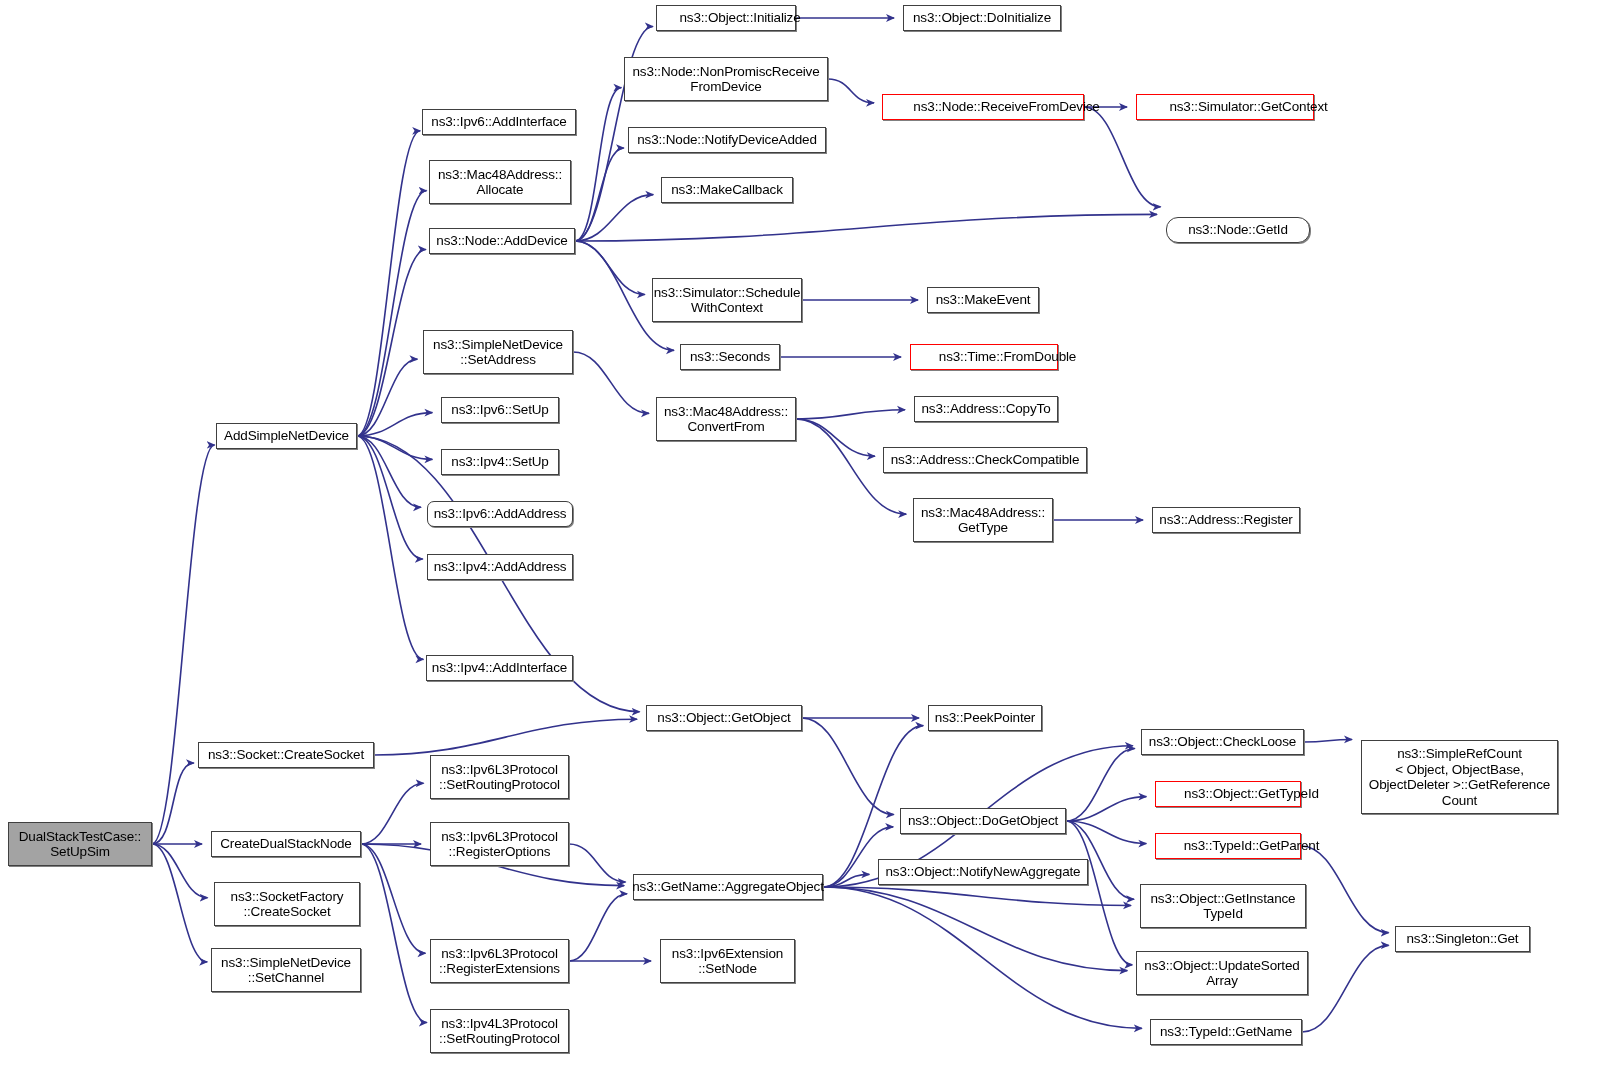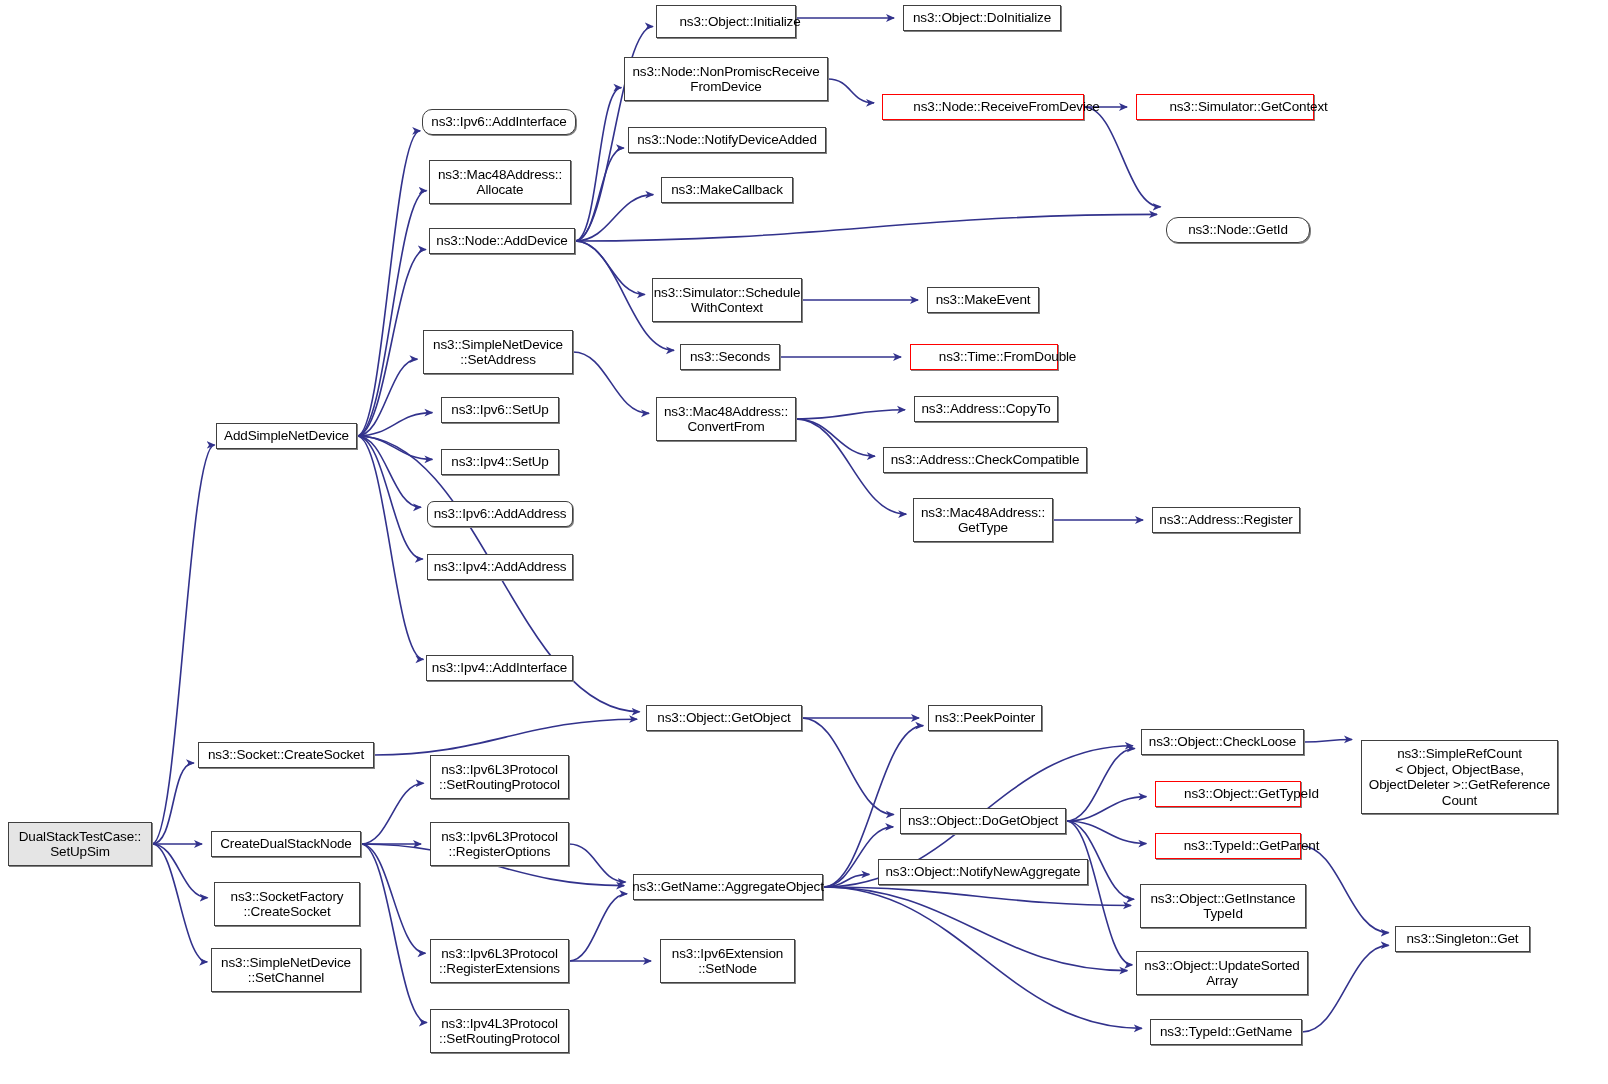--- a/index.html
+++ b/index.html
@@ -16,21 +16,21 @@
     align-items:center;
     justify-content:center;
     text-align:center;
     font-size:13.5px;
     line-height:15.5px;
     letter-spacing:-0.15px;
     white-space:pre-line;
     box-shadow:1px 1px 0 0 #808080;
   }
   .node.red{border:1px solid #ff0000;padding-left:47px;}
-  .node.cur{background:#e5e5e5;border:1px solid #404040;}
+  .node.cur{background:#a3a3a3;border:1px solid #404040;}
   .node span{display:block;padding:0 4px;}
 </style>
 </head>
 <body>
 
 <div id="canvas">
   <svg class="edges" viewBox="0 0 1608 1084">
     <defs>
       <marker id="arr" markerWidth="9" markerHeight="9" refX="8" refY="4.5" orient="auto" markerUnits="userSpaceOnUse">
         <path d="M0,0.6 L9,4.5 L0,8.4 L2.4,4.5 Z" fill="#32328c"></path>
@@ -101,40 +101,40 @@
   <div id="node-layer">
       <div class="node cur" style="left: 8px; top: 822px; width: 144px; height: 44px;"><span>DualStackTestCase::
 SetUpSim</span></div>
       <div class="node" style="left: 216px; top: 423px; width: 141px; height: 26px;"><span>AddSimpleNetDevice</span></div>
       <div class="node" style="left: 198px; top: 742px; width: 176px; height: 26px;"><span>ns3::Socket::CreateSocket</span></div>
       <div class="node" style="left: 211px; top: 831px; width: 150px; height: 26px;"><span>CreateDualStackNode</span></div>
       <div class="node" style="left: 214px; top: 882px; width: 146px; height: 44px;"><span>ns3::SocketFactory
 ::CreateSocket</span></div>
       <div class="node" style="left: 211px; top: 948px; width: 150px; height: 44px;"><span>ns3::SimpleNetDevice
 ::SetChannel</span></div>
-      <div class="node" style="left: 422px; top: 109px; width: 154px; height: 26px; border-radius: 10px;"><span>ns3::Ipv6::AddInterface</span></div>
+      <div class="node" style="left: 422px; top: 109px; width: 154px; height: 26px;"><span>ns3::Ipv6::AddInterface</span></div>
       <div class="node" style="left: 429px; top: 160px; width: 142px; height: 44px;"><span>ns3::Mac48Address::
 Allocate</span></div>
       <div class="node" style="left: 429px; top: 228px; width: 146px; height: 26px;"><span>ns3::Node::AddDevice</span></div>
       <div class="node" style="left: 423px; top: 330px; width: 150px; height: 44px;"><span>ns3::SimpleNetDevice
 ::SetAddress</span></div>
       <div class="node" style="left: 441px; top: 397px; width: 118px; height: 26px;"><span>ns3::Ipv6::SetUp</span></div>
       <div class="node" style="left: 441px; top: 449px; width: 118px; height: 26px;"><span>ns3::Ipv4::SetUp</span></div>
       <div class="node" style="left: 427px; top: 501px; width: 146px; height: 26px; border-radius: 7px;"><span>ns3::Ipv6::AddAddress</span></div>
       <div class="node" style="left: 427px; top: 554px; width: 146px; height: 26px;"><span>ns3::Ipv4::AddAddress</span></div>
       <div class="node" style="left: 426px; top: 655px; width: 147px; height: 26px;"><span>ns3::Ipv4::AddInterface</span></div>
       <div class="node" style="left: 430px; top: 755px; width: 139px; height: 44px;"><span>ns3::Ipv6L3Protocol
 ::SetRoutingProtocol</span></div>
       <div class="node" style="left: 430px; top: 822px; width: 139px; height: 44px;"><span>ns3::Ipv6L3Protocol
 ::RegisterOptions</span></div>
       <div class="node" style="left: 430px; top: 939px; width: 139px; height: 44px;"><span>ns3::Ipv6L3Protocol
 ::RegisterExtensions</span></div>
       <div class="node" style="left: 430px; top: 1009px; width: 139px; height: 44px;"><span>ns3::Ipv4L3Protocol
 ::SetRoutingProtocol</span></div>
-      <div class="node" style="left: 656px; top: 5px; width: 140px; height: 33px; padding-left: 28px;"><span>ns3::Object::Initialize</span></div>
+      <div class="node" style="left: 656px; top: 5px; width: 140px; height: 26px; padding-left: 28px;"><span>ns3::Object::Initialize</span></div>
       <div class="node" style="left: 624px; top: 57px; width: 204px; height: 44px;"><span>ns3::Node::NonPromiscReceive
 FromDevice</span></div>
       <div class="node" style="left: 628px; top: 127px; width: 198px; height: 26px;"><span>ns3::Node::NotifyDeviceAdded</span></div>
       <div class="node" style="left: 661px; top: 177px; width: 132px; height: 26px;"><span>ns3::MakeCallback</span></div>
       <div class="node" style="left: 652px; top: 278px; width: 150px; height: 44px;"><span>ns3::Simulator::Schedule
 WithContext</span></div>
       <div class="node" style="left: 680px; top: 344px; width: 100px; height: 26px;"><span>ns3::Seconds</span></div>
       <div class="node" style="left: 656px; top: 397px; width: 140px; height: 44px;"><span>ns3::Mac48Address::
 ConvertFrom</span></div>
       <div class="node" style="left: 646px; top: 705px; width: 156px; height: 26px;"><span>ns3::Object::GetObject</span></div>

